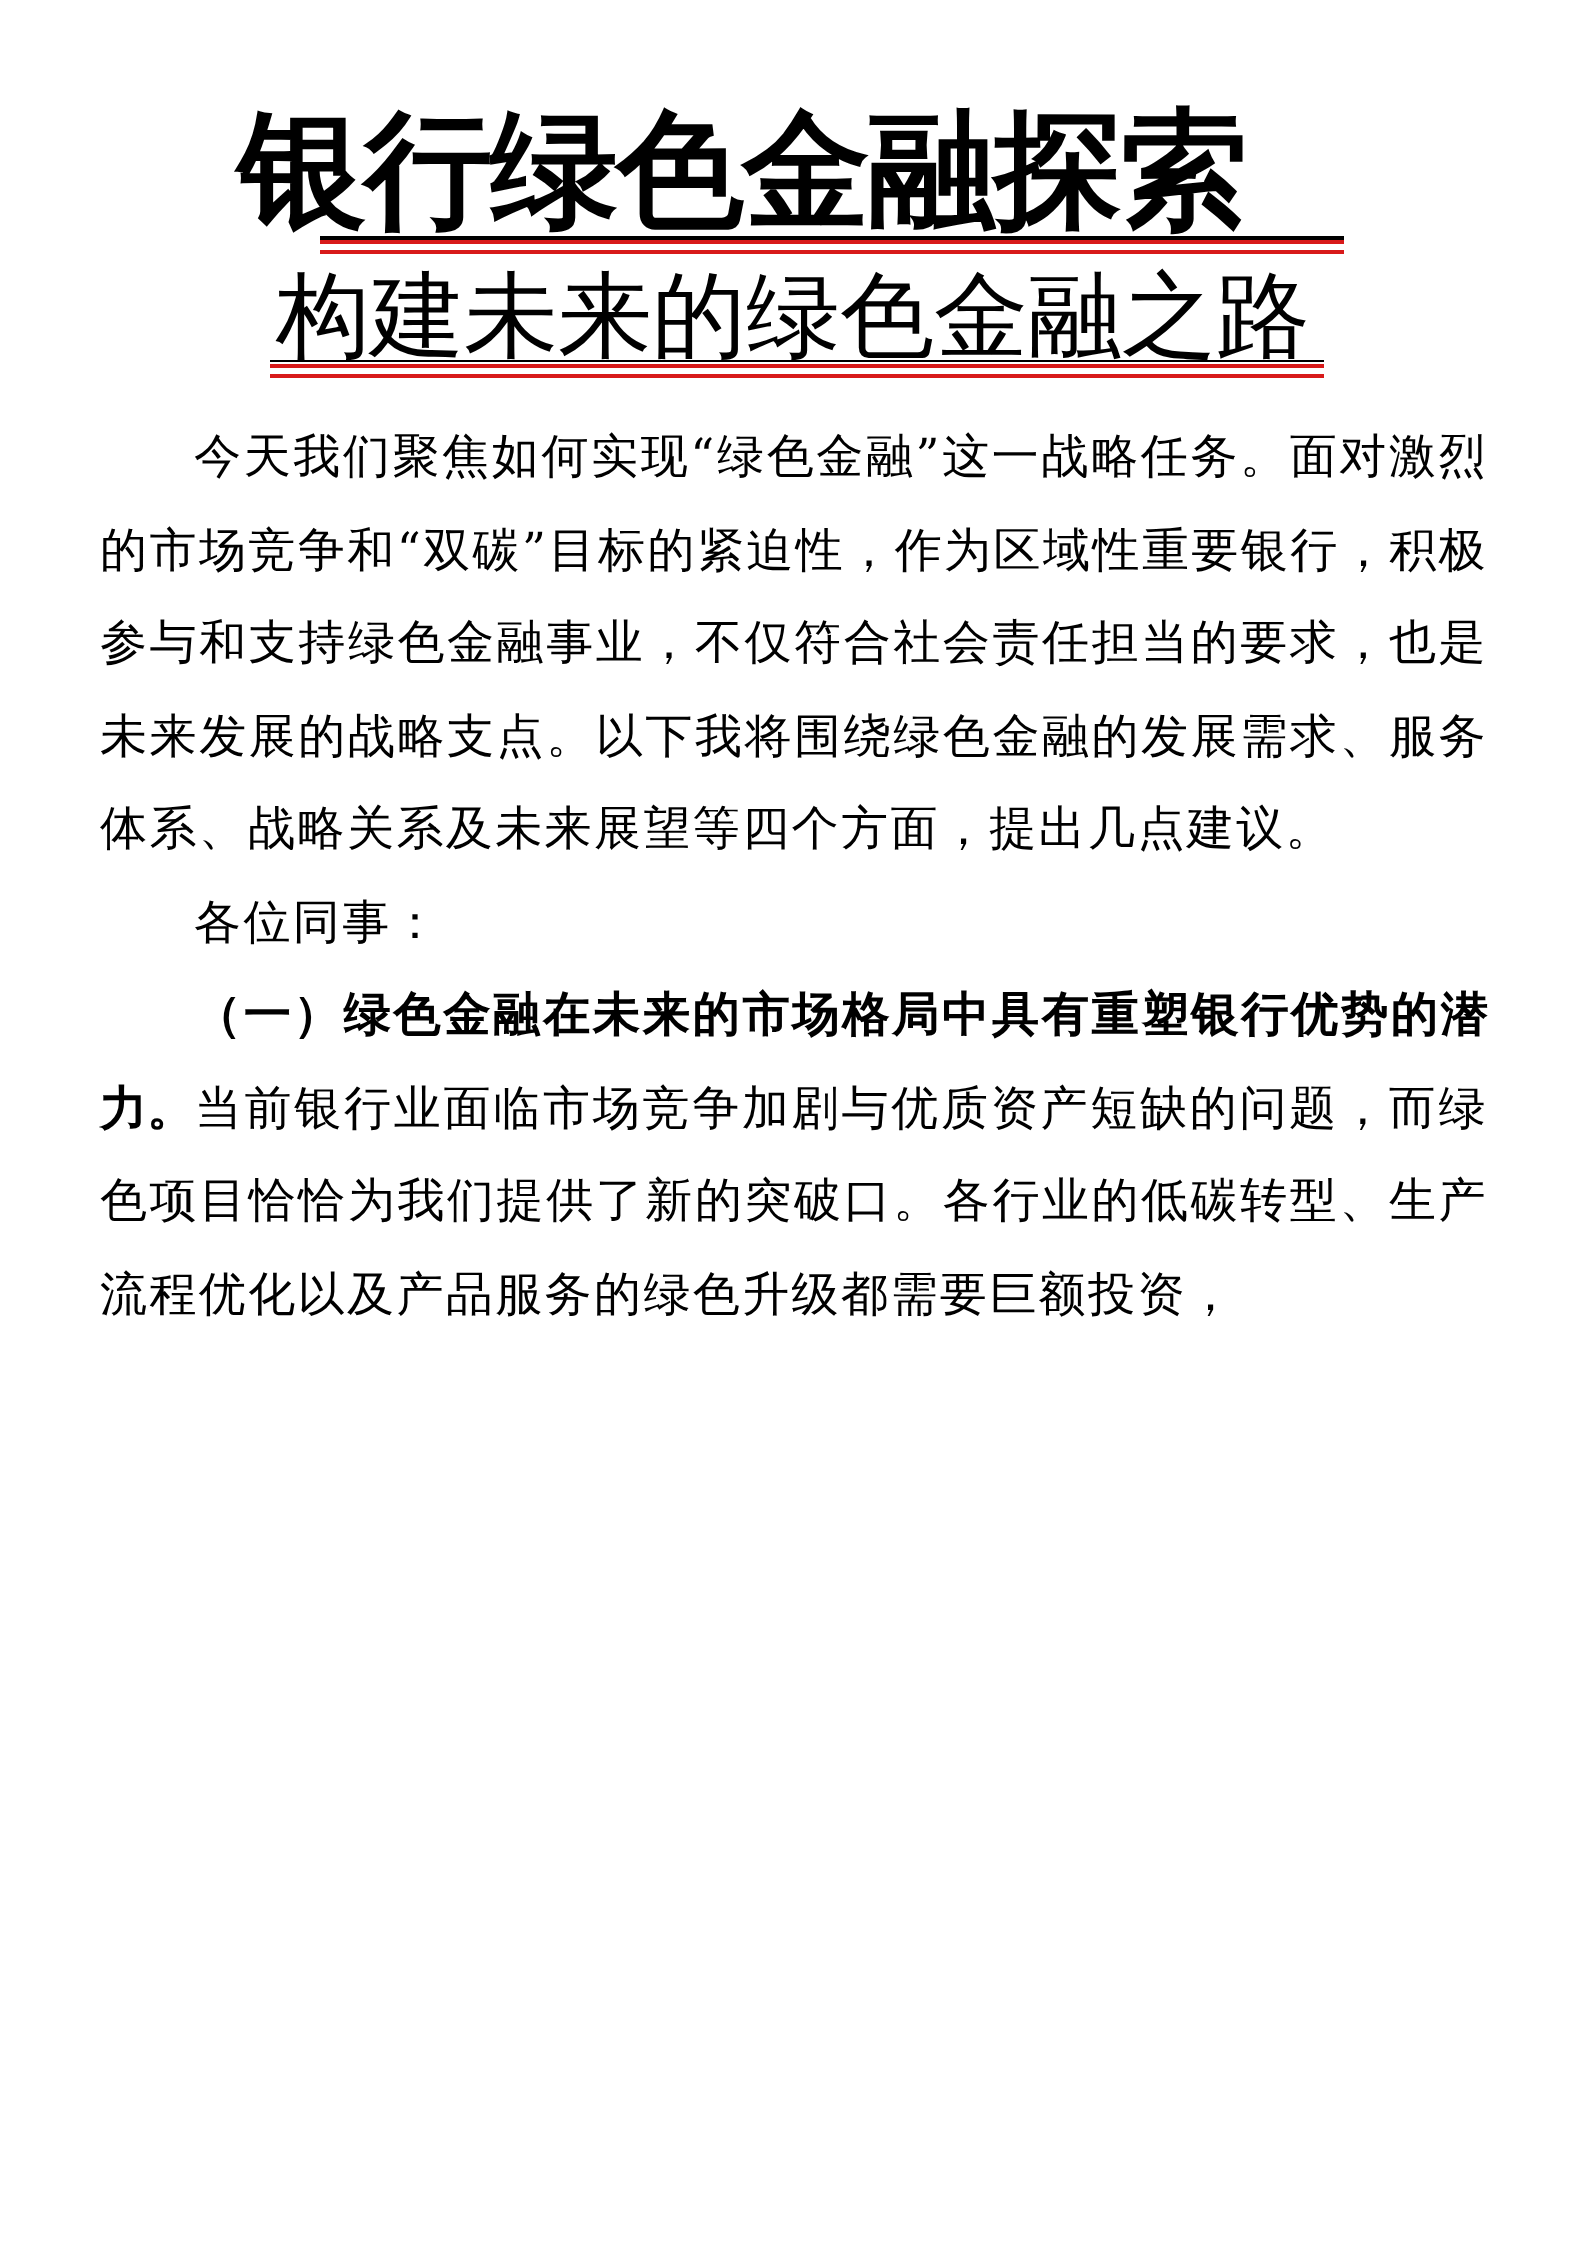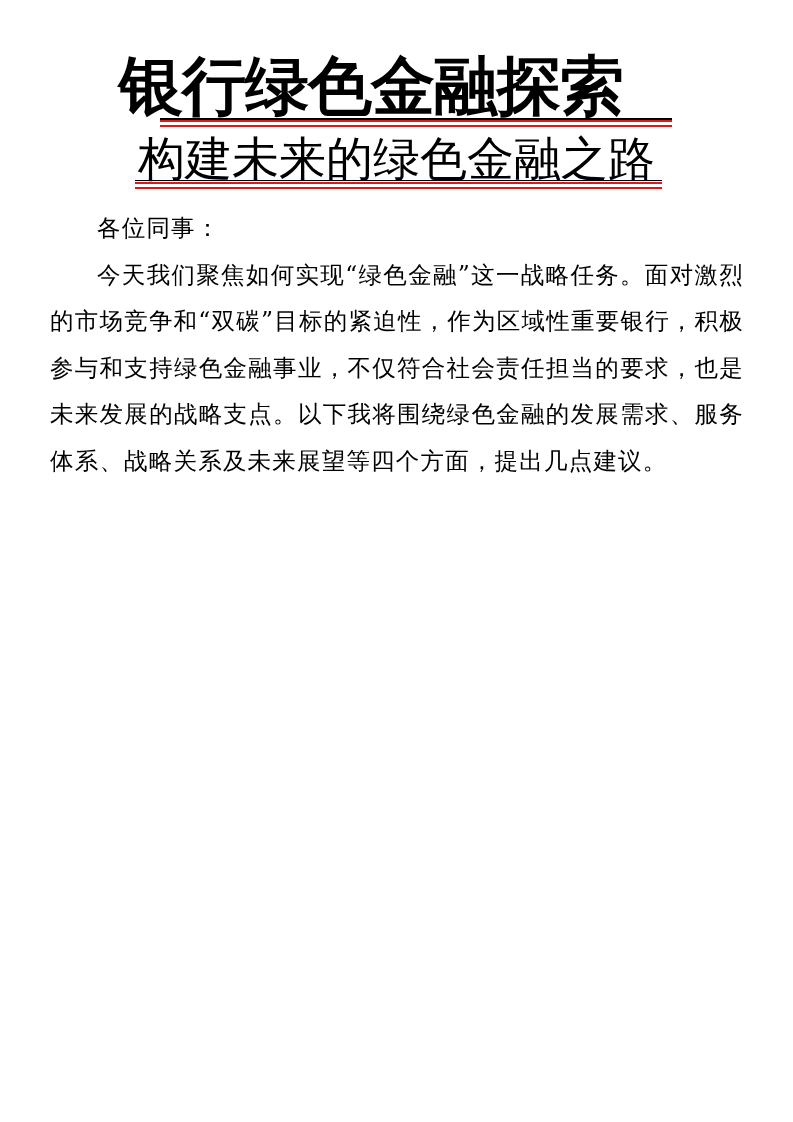--- a/index.html
+++ b/index.html
@@ -33,15 +33,16 @@
 <div class="blackline" style="left:160px; width:512px; top:118px;"></div>
 <div class="redline" style="left:160px; width:512px; top:120px;"></div>
 <div class="redline" style="left:160px; width:512px; top:125px;"></div>
 
 <div class="title2">构建未来的绿色金融之路</div>
 <div class="blackline" style="left:135px; width:527px; top:180px; height:1px;"></div>
 <div class="redline" style="left:135px; width:527px; top:182px;"></div>
 <div class="redline" style="left:135px; width:527px; top:187px;"></div>
 
 <div class="body-text">
+  <p class="para">今天我们聚焦如何实现“绿色金融”这一战略任务。面对激烈的市场竞争和“双碳”目标的紧迫性，作为区域性重要银行，积极参与和支持绿色金融事业，不仅符合社会责任担当的要求，也是未来发展的战略支点。以下我将围绕绿色金融的发展需求、服务体系、战略关系及未来展望等四个方面，提出几点建议。</p>
   <p class="para">各位同事：</p>
-  <p class="para">今天我们聚焦如何实现“绿色金融”这一战略任务。面对激烈的市场竞争和“双碳”目标的紧迫性，作为区域性重要银行，积极参与和支持绿色金融事业，不仅符合社会责任担当的要求，也是未来发展的战略支点。以下我将围绕绿色金融的发展需求、服务体系、战略关系及未来展望等四个方面，提出几点建议。</p>
+  <p class="para"><span class="bold-lead">（一）绿色金融在未来的市场格局中具有重塑银行优势的潜力。</span><span>当前银行业面临市场竞争加剧与优质资产短缺的问题，而绿色项目恰恰为我们提供了新的突破口。各行业的低碳转型、生产流程优化以及产品服务的绿色升级都需要巨额投资，</span></p>
 </div>
 
 </body></html>

